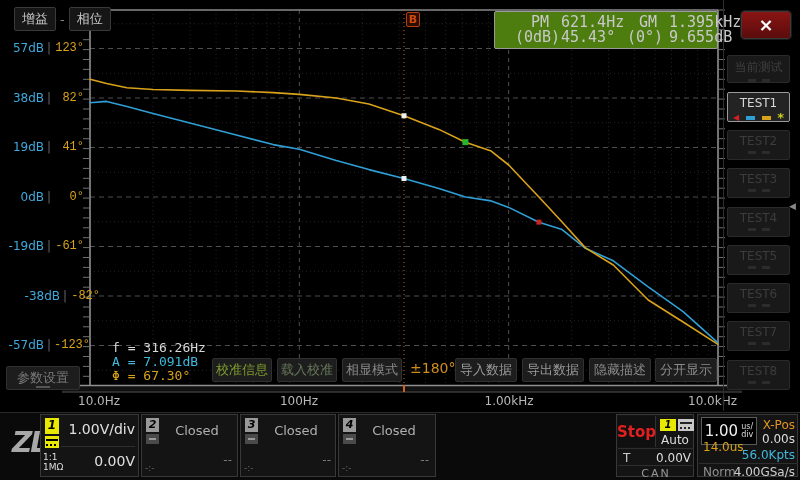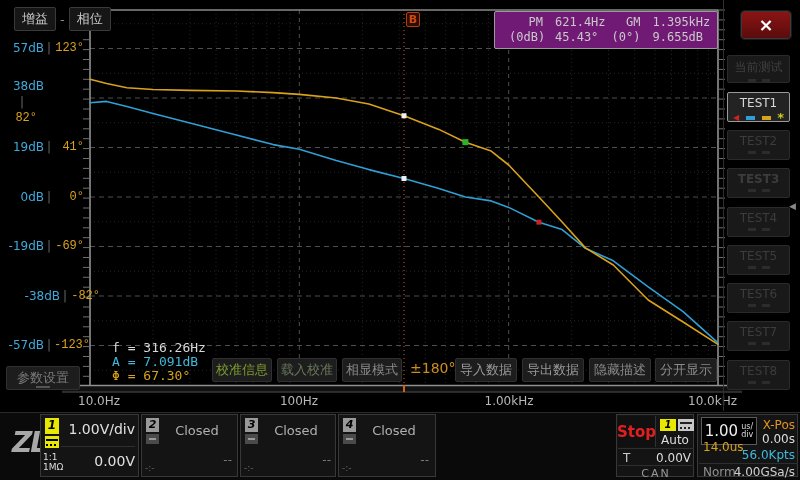--- a/index.html
+++ b/index.html
@@ -10,22 +10,22 @@
   
   .hdr-box{background:#161616;border:1px solid #3a3a3a;color:#c8c8c8;font-size:13px;
            padding:2px 7px;border-radius:2px;}
   .hdr-sep{color:#888;font-size:13px;}
   
   .axrow{display:flex;align-items:center;height:16px;line-height:16px;font-size:12px;}
   .axdb{width:44px;text-align:right;color:#3fa9dc;}
   .axsep{width:10px;text-align:center;color:#666;}
   .axdeg{width:30px;text-align:right;color:#d9a21b;font-family:Liberation Mono, monospace;}
   
-  .meas{display:flex;align-items:center;gap:6px;background:#701a75;border:1px solid #9a9a9a;
-        border-radius:2px;padding:3px 14px;font-size:12px;color:#c9c9c9;}
+  .meas{display:flex;align-items:center;gap:6px;background:#4d7c0f;border:1px solid #9a9a9a;
+        border-radius:2px;padding:3px 20px;font-size:15px;color:#c9c9c9;}
   .meas .col{display:flex;flex-direction:column;line-height:15px;}
   .meas .lab{text-align:right;}
   .bar{width:2px;height:26px;}
   
   .btn{background:#1d1d1d;border:1px solid #303030;border-radius:2px;text-align:center;
        font-size:13px;line-height:22px;height:24px;}
   .closebtn{background:linear-gradient(#8a1414,#5a0c0c);border:1px solid #3a3a3a;
             outline:1px solid #1a1a1a;border-radius:3px;color:#fff;text-align:center;
             font-size:18px;font-weight:bold;line-height:26px;}
   .testbtn{background:#191919;border:1px solid #2a2a2a;border-radius:2px;color:#3c3c3c;
@@ -195,39 +195,39 @@
     <span class="hdr-sep">-</span>
     <span class="hdr-box">相位</span>
   </div>
 
   <div>
     <div class="abs axrow" style="left:0;top:40px;">
         <span class="axdb">57dB</span>
         <span class="axsep">|</span>
         <span class="axdeg">123°</span>
       </div>
-    <div class="abs axrow" style="left:0;top:78px;flex-direction:column;">
+    <div class="abs axrow" style="left:0;top:90px;">
         <span class="axdb">38dB</span>
         <span class="axsep">|</span>
         <span class="axdeg">82°</span>
       </div>
     <div class="abs axrow" style="left:0;top:139px;">
         <span class="axdb">19dB</span>
         <span class="axsep">|</span>
         <span class="axdeg">41°</span>
       </div>
     <div class="abs axrow" style="left:0;top:189px;">
         <span class="axdb">0dB</span>
         <span class="axsep">|</span>
         <span class="axdeg">0°</span>
       </div>
     <div class="abs axrow" style="left:0;top:238px;">
         <span class="axdb">-19dB</span>
         <span class="axsep">|</span>
-        <span class="axdeg">-69°</span>
+        <span class="axdeg">-61°</span>
       </div>
     <div class="abs axrow" style="left:0;top:288px;padding-left:16px;">
         <span class="axdb">-38dB</span>
         <span class="axsep">|</span>
         <span class="axdeg">-82°</span>
       </div>
     <div class="abs axrow" style="left:0;top:337px;">
         <span class="axdb">-57dB</span>
         <span class="axsep">|</span>
         <span class="axdeg">-123°</span>
@@ -294,21 +294,21 @@
   <div class="abs testbtn active" style="left:727px;top:92px;width:63px;height:30px;">
     <span>TEST1</span>
     <div class="t1icons">
       <span style="color:#d02020;font-size:8px;">◀</span>
       <span class="sq" style="background:#2f9fd6;"></span>
       <span class="sq" style="background:#d9a21b;"></span>
       <span style="color:#c8c822;font-size:13px;font-weight:bold;line-height:6px;">*</span>
     </div>
   </div>
   <div class="abs testbtn" style="left:727px;top:130px;width:63px;height:30px;"><span>TEST2</span><div class="dashes"></div></div>
-  <div class="abs testbtn" style="left:727px;top:168px;width:63px;height:30px;font-weight:bold;"><span>TEST3</span><div class="dashes"></div></div>
+  <div class="abs testbtn" style="left:727px;top:168px;width:63px;height:30px;"><span>TEST3</span><div class="dashes"></div></div>
   <div class="abs testbtn" style="left:727px;top:207px;width:63px;height:30px;"><span>TEST4</span><div class="dashes"></div></div>
   <div class="abs testbtn" style="left:727px;top:245px;width:63px;height:30px;"><span>TEST5</span><div class="dashes"></div></div>
   <div class="abs testbtn" style="left:727px;top:283px;width:63px;height:30px;"><span>TEST6</span><div class="dashes"></div></div>
   <div class="abs testbtn" style="left:727px;top:321px;width:63px;height:30px;"><span>TEST7</span><div class="dashes"></div></div>
   <div class="abs testbtn" style="left:727px;top:360px;width:63px;height:30px;"><span>TEST8</span><div class="dashes"></div></div>
 
   <div class="abs" style="left:789px;top:201px;font-size:9px;color:#888;">◀</div>
 
   <div class="abs" style="left:0;top:412px;width:800px;height:68px;background:#0a0a0a;border-top:1px solid #2a2a2a;"></div>
 

